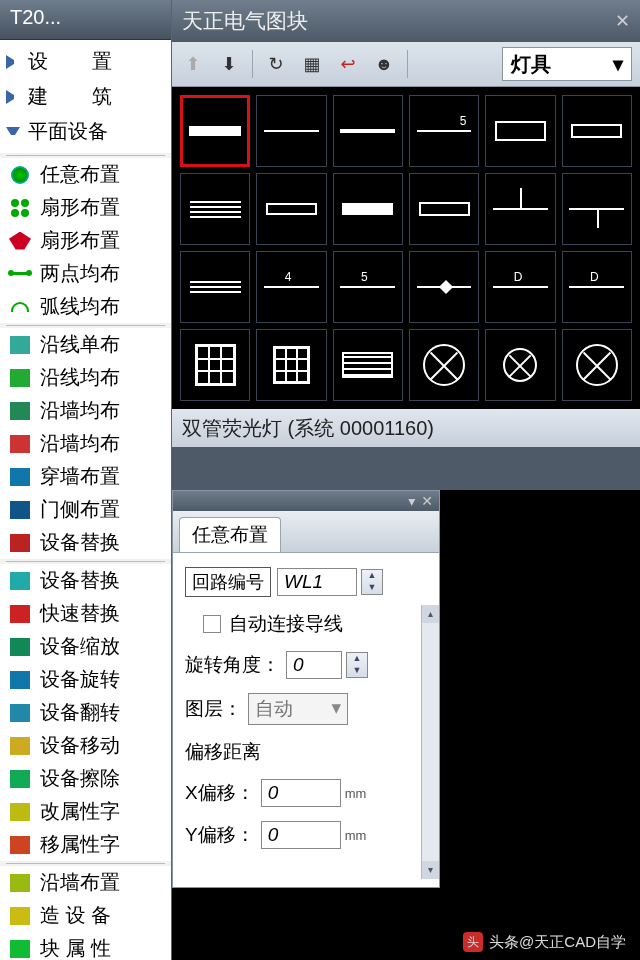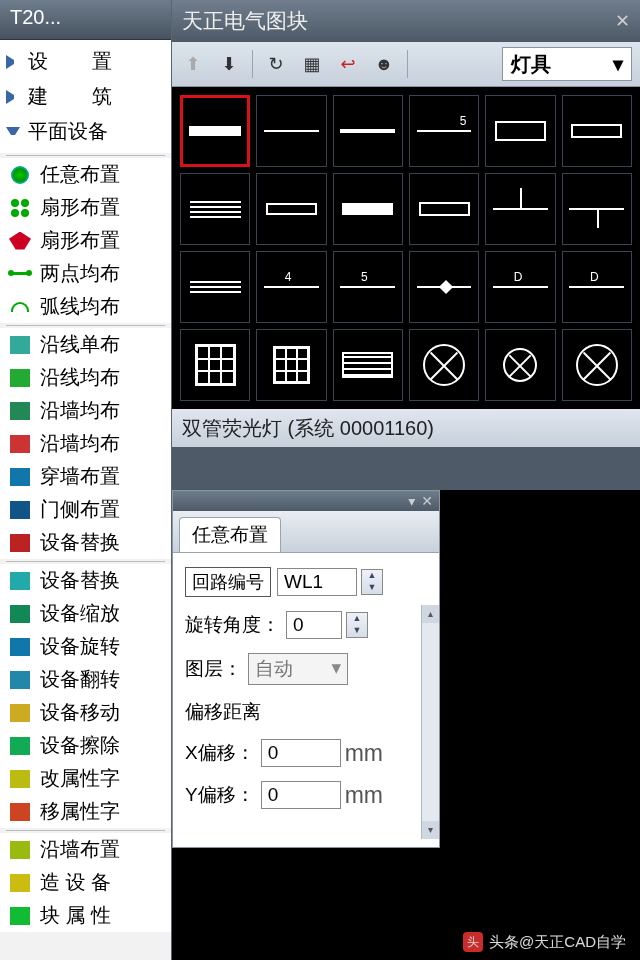--- a/index.html
+++ b/index.html
@@ -60,28 +60,28 @@
 
 
 .props-panel { position: absolute; left: 172px; top: 490px; width: 268px; background: #e4e9ef; border: 1px solid #8a95a3; }
 .props-head { height: 20px; background: linear-gradient(to bottom, #6e7d8c, #4d5966); display: flex; justify-content: flex-end; align-items: center; padding: 0 6px; }
 .props-head span { color: #ccc; cursor: pointer; font-size: 14px; margin-left: 6px; }
 .props-tab { background: linear-gradient(to bottom, #e8edf2, #c8d1db); border-bottom: 1px solid #9aa4b0; padding: 6px 0 0 6px; }
 .props-tab-item { display: inline-block; background: #fff; border: 1px solid #9aa4b0; border-bottom: 0; border-radius: 4px 4px 0 0; padding: 4px 12px; font-size: 19px; }
 .props-body { background: #fff; padding: 14px 12px 18px; }
 .prow { display: flex; align-items: center; margin-bottom: 14px; font-size: 19px; }
 .prow label { margin-right: 6px; }
-.prow .val { border: 1px solid #888; padding: 2px 6px; width: 80px; background: #fff; }
+.prow .val { border: 1px solid #888; padding: 2px 6px; width: 80px; background: #fff; font-style: italic; }
 .prow .dd { border: 1px solid #888; padding: 2px 6px; width: 100px; background: #f4f4f4; color: #777; display: flex; }
 .prow .dd::after { content: '▾'; margin-left: auto; color: #888; }
 .prow .boxlabel { border: 1px solid #555; padding: 2px 6px; font-size: 18px; }
 .spinner { width: 22px; height: 26px; border: 1px solid #888; margin-left: 4px; display: flex; flex-direction: column; background: linear-gradient(#eef2f7, #d5dde7); }
 .spinner span { flex: 1; text-align: center; font-size: 9px; color: #446; line-height: 11px; cursor: pointer; }
 .chk { width: 18px; height: 18px; border: 1px solid #888; background: #fff; margin: 0 8px 0 18px; }
-.unit { margin-left: 4px; color: #555; font-size: 23px; }
+.unit { margin-left: 4px; color: #555; font-size: 13px; }
 .scrollbar { position: absolute; right: 0; top: 52px; bottom: 8px; width: 18px; background: #e4e9ef; border-left: 1px solid #b0b8c2; }
 .scrollbar::before { content: '▴'; position: absolute; top: 0; width: 100%; height: 18px; text-align: center; font-size: 10px; background: #d0d7e0; line-height: 18px; color: #556; }
 .scrollbar::after { content: '▾'; position: absolute; bottom: 0; width: 100%; height: 18px; text-align: center; font-size: 10px; background: #d0d7e0; line-height: 18px; color: #556; }
 
 
 .workspace { position: absolute; left: 440px; top: 490px; right: 0; bottom: 0; background: #000; }
 
 
 .watermark { position: absolute; right: 14px; bottom: 8px; display: flex; align-items: center; color: #fff; font-size: 15px; opacity: 0.85; }
 .wm-icon { width: 20px; height: 20px; background: #e33; border-radius: 4px; margin-right: 6px; display: flex; align-items: center; justify-content: center; color: #fff; font-size: 12px; }
@@ -188,20 +188,26 @@
         <span>设备替换</span>
       </div>
   </div>
   <div class="divider"></div>
   <div class="menu-list">
     <div class="menu-item">
         <span class="menu-icon">
           <span class="mi-gen" style="background:#2aa"></span>
         </span>
         <span>设备替换</span>
+      </div>
+    <div class="menu-item">
+        <span class="menu-icon">
+          <span class="mi-gen" style="background:#c22;color:#cc2"></span>
+        </span>
+        <span>快速替换</span>
       </div>
     <div class="menu-item">
         <span class="menu-icon">
           <span class="mi-gen" style="background:#185"></span>
         </span>
         <span>设备缩放</span>
       </div>
     <div class="menu-item">
         <span class="menu-icon">
           <span class="mi-gen" style="background:#17a"></span>
@@ -408,20 +414,24 @@
   <div class="props-body" style="position:relative">
     <div class="prow">
       <span class="boxlabel">回路编号</span>
       <span class="val" style="margin-left:6px">WL1</span>
       <span class="spinner">
           <span>▲</span>
           <span>▼</span>
         </span>
     </div>
     <div class="prow">
+      <span class="chk"></span>
+      <span>自动连接导线</span>
+    </div>
+    <div class="prow">
       <label>旋转角度：</label>
       <span class="val" style="width:56px">0</span>
       <span class="spinner">
           <span>▲</span>
           <span>▼</span>
         </span>
     </div>
     <div class="prow">
       <label>图层：</label>
       <span class="dd">

